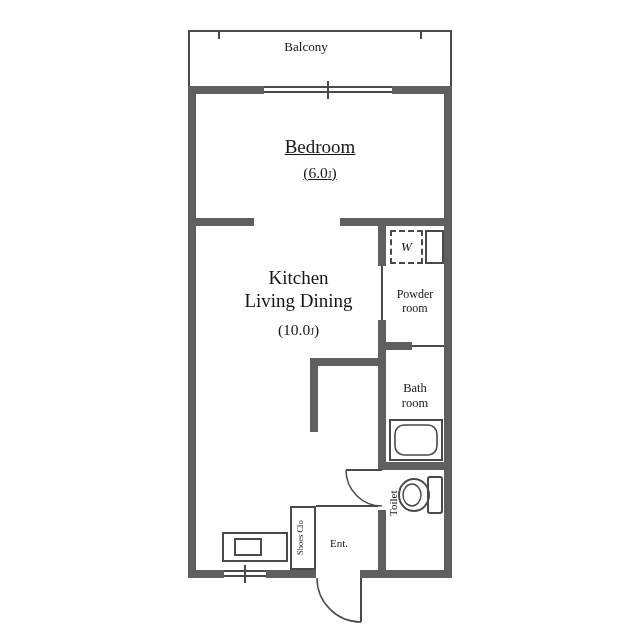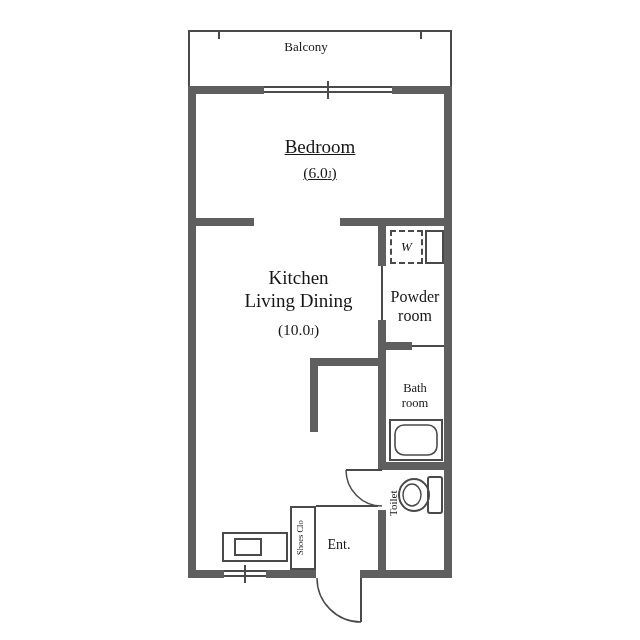--- a/index.html
+++ b/index.html
@@ -99,29 +99,29 @@
   </div>
 
   <div class="label" style="left:196px;top:264px;width:205px;font-size:19px;">
     <div style="margin-top:3px;">Kitchen</div>
     <div>Living Dining</div>
     <div class="size" style="margin-top:8px;">
       <span>(10.0</span><span class="unit">J</span><span>)</span>
     </div>
   </div>
 
-  <div class="label" style="left:386px;top:287px;width:58px;font-size:16px;">
+  <div class="label" style="left:386px;top:287px;width:58px;font-size:12px;">
     <div>Powder</div>
     <div>room</div>
   </div>
 
   <div class="label" style="left:386px;top:381px;width:58px;font-size:12.5px;">
     <div>Bath</div>
     <div>room</div>
   </div>
 
   <div class="label vtext" style="left:387px;top:470px;width:14px;height:66px;font-size:11px;">Toilet</div>
 
-  <div class="label" style="left:316px;top:537px;width:46px;font-size:14px;">Ent.</div>
+  <div class="label" style="left:316px;top:537px;width:46px;font-size:11px;">Ent.</div>
 
   <div class="label vtext" style="left:295px;top:508px;width:16px;height:60px;font-size:8.5px;">Shoes Clo</div>
 
 </div>
 
 </body></html>

